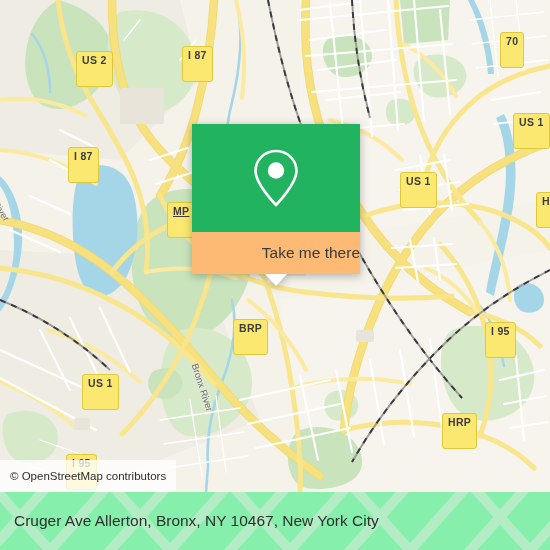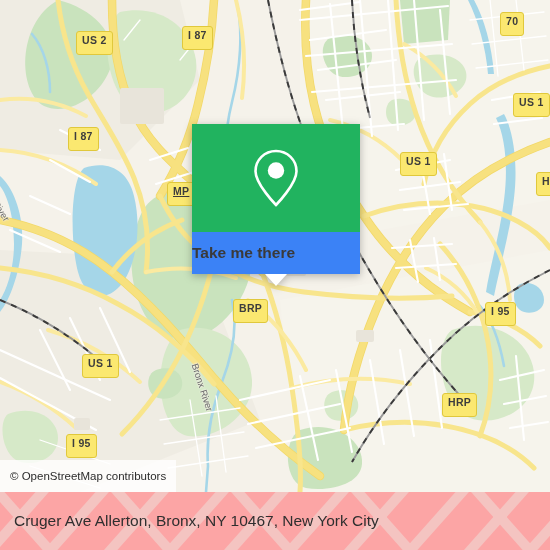--- a/index.html
+++ b/index.html
@@ -41,23 +41,24 @@
   .shield {
     position: absolute;
     background: #fbe870;
     border: 1.6px solid #e0c83c;
     border-radius: 3px;
     color: #3d3d3d;
     font-size: 10.5px;
     font-weight: bold;
     letter-spacing: .3px;
     line-height: 1;
-    padding: 3px 5px 8px 5px;
+    padding: 3px 5px 20px 5px;
     white-space: nowrap;
     font-family: "Liberation Sans", sans-serif;
+    margin-top: 20px;
   }
 
   
   .maplabel {
     position: absolute;
     color: #6a6a6a;
     font-size: 9.5px;
     white-space: nowrap;
     font-family: "Liberation Sans", sans-serif;
     text-shadow: 0 0 2px #f2efe6, 0 0 2px #f2efe6, 0 0 2px #f2efe6;
@@ -85,43 +86,42 @@
     z-index: 40;
     filter: drop-shadow(0 2px 4px rgba(0,0,0,0.28));
   }
   .popup-top {
     height: 108px;
     background: #21b35f;
     display: flex; align-items: center; justify-content: center;
   }
   .popup-bottom {
     height: 42px;
-    background: #3b82f6;
-    display: flex; align-items: center; justify-content: flex-start;
+    background: #fdba74;
+    display: flex; align-items: center; justify-content: flex-end;
     color: #3a3a3a;
     font-size: 15.5px;
     font-family: "Liberation Sans", sans-serif;
-    font-weight: bold;
   }
   .popup-tip {
     position: absolute;
     left: 50%; top: 150px;
     margin-left: -11px;
     width: 0; height: 0;
     border-left: 11px solid transparent;
     border-right: 11px solid transparent;
     border-top: 12px solid #ffffff;
   }
 
   
   .footer {
     position: absolute;
     left: 0; bottom: 0;
     width: 550px; height: 58px;
-    background: #fca5a5;
+    background: #86efac;
     display: flex; align-items: center;
     padding: 0 14px;
     overflow: hidden;
   }
   .footer-wm {
     position: absolute; left: 0; top: 0;
     width: 550px; height: 58px;
     opacity: 0.45;
     pointer-events: none;
   }

